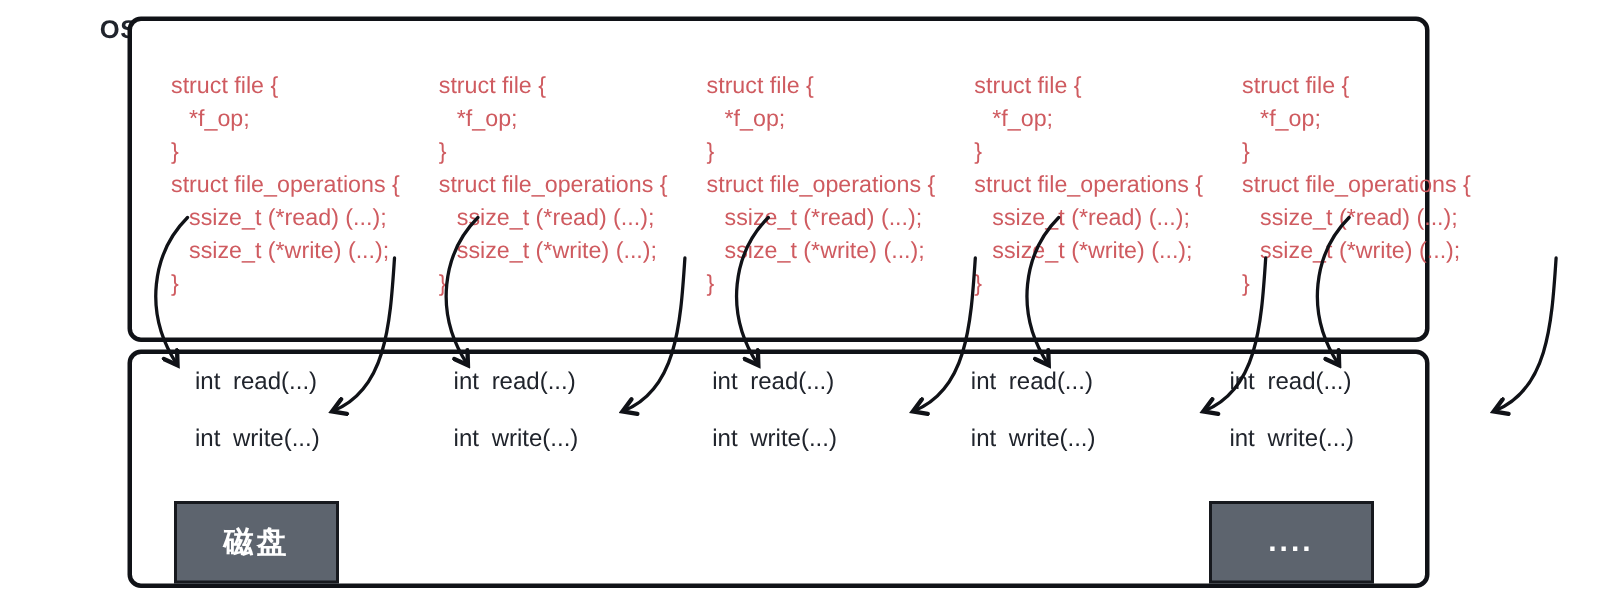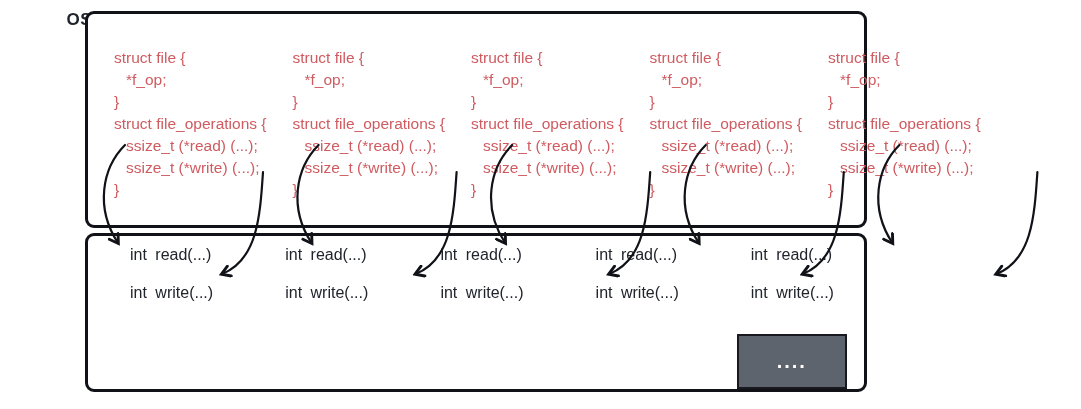--- a/index.html
+++ b/index.html
@@ -12,21 +12,21 @@
   *{margin:0;padding:0;box-sizing:border-box;}
   html,body{background:var(--bg);}
   body{font-family:"Liberation Sans","DejaVu Sans",sans-serif;}
   .canvas{position:relative;width:1081px;height:409px;background:var(--bg);overflow:hidden;}
 
   .side-label{position:absolute;left:14px;width:78px;text-align:right;
     font-weight:bold;font-size:17px;color:var(--ink);letter-spacing:.5px;}
   .os-side-label{top:10px;}
   .driver-side-label{top:239px;}
 
-  .frame-box{position:absolute;left:85px;width:782px;border:3px solid #101217;border-radius:9px;background:var(--bg);}
+  .frame-box{position:absolute;left:85px;width:868px;border:3px solid #101217;border-radius:9px;background:var(--bg);}
   .os-box{top:11px;height:217px;}
   .driver-box{top:233px;height:159px;}
 
   .col-row{position:absolute;left:0;top:0;width:100%;height:100%;display:flex;}
   .col-row > *{flex:1 1 0;}
 
   
   .code-block{padding:33px 0 0 26px;}
   .code-line{color:var(--code-red);font-size:15.5px;line-height:22px;white-space:pre;}
   .code-line.ind1{padding-left:12px;}
@@ -97,20 +97,21 @@
         </div>
       </div>
   </div>
 
 
   <div class="frame-box driver-box">
     <div class="col-row">
         <div class="driver-col">
           <div class="drv-line">int read(...)</div>
           <div class="drv-line">int write(...)</div>
+          <div class="device-box">磁盘</div>
         </div>
         <div class="driver-col">
           <div class="drv-line">int read(...)</div>
           <div class="drv-line">int write(...)</div>
         </div>
         <div class="driver-col">
           <div class="drv-line">int read(...)</div>
           <div class="drv-line">int write(...)</div>
         </div>
         <div class="driver-col">

